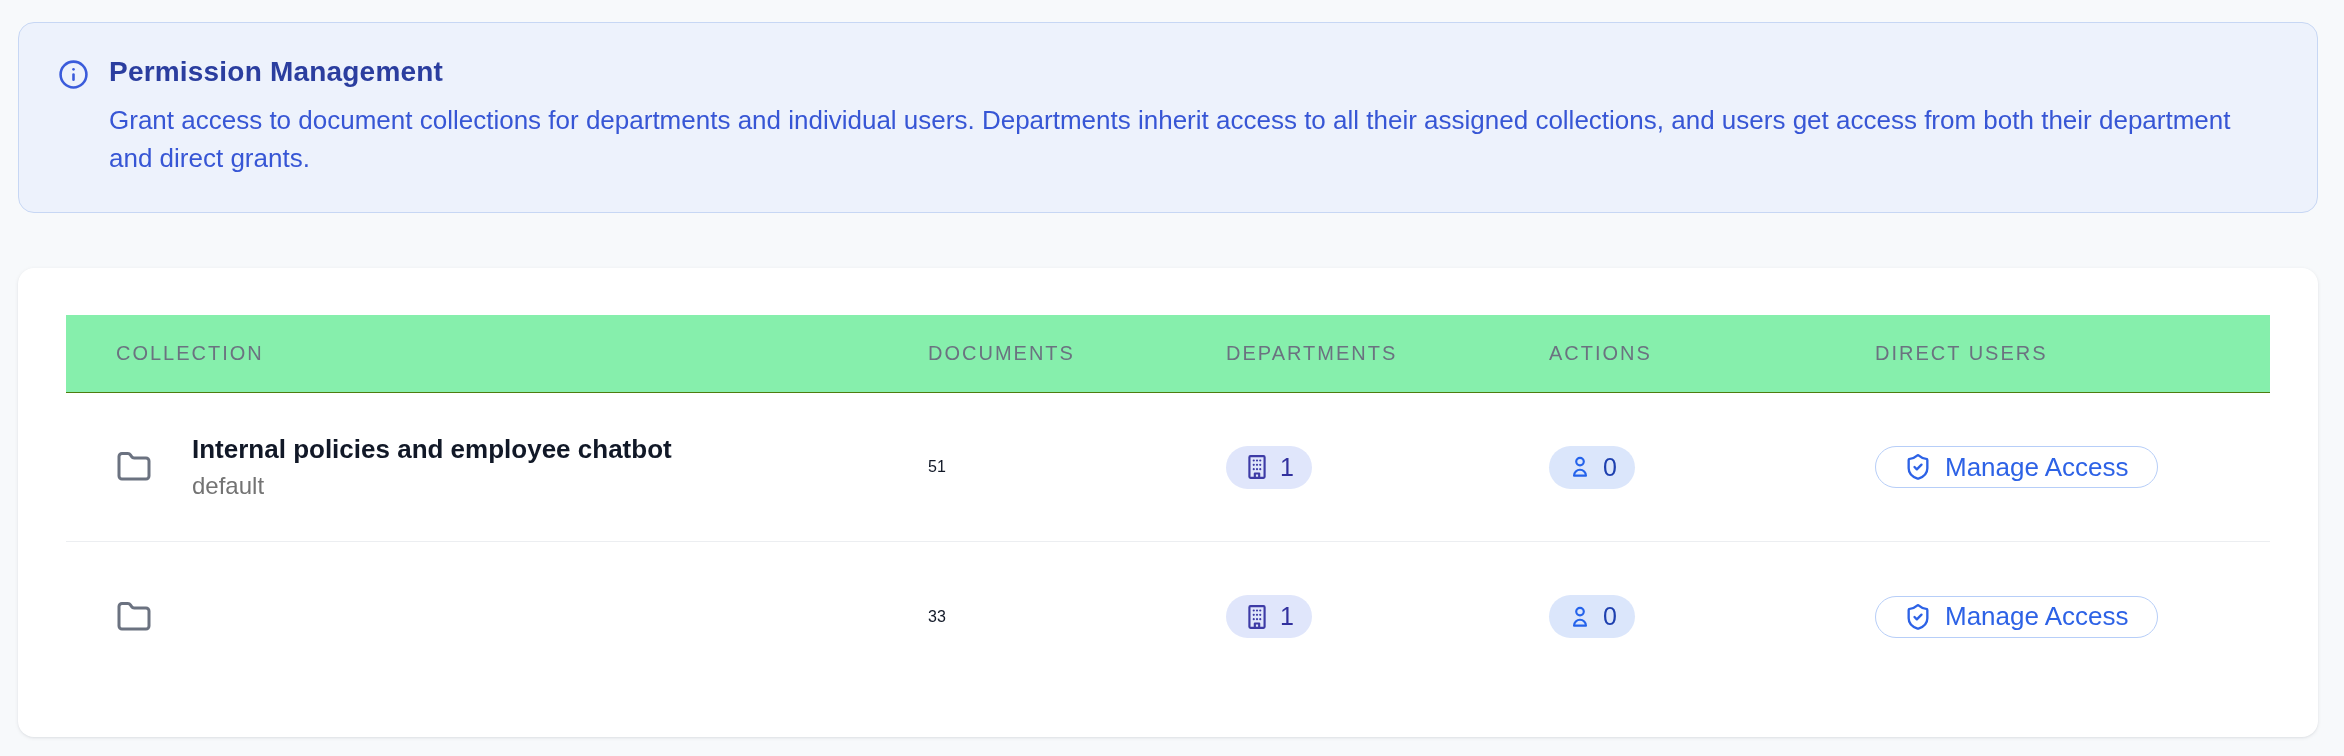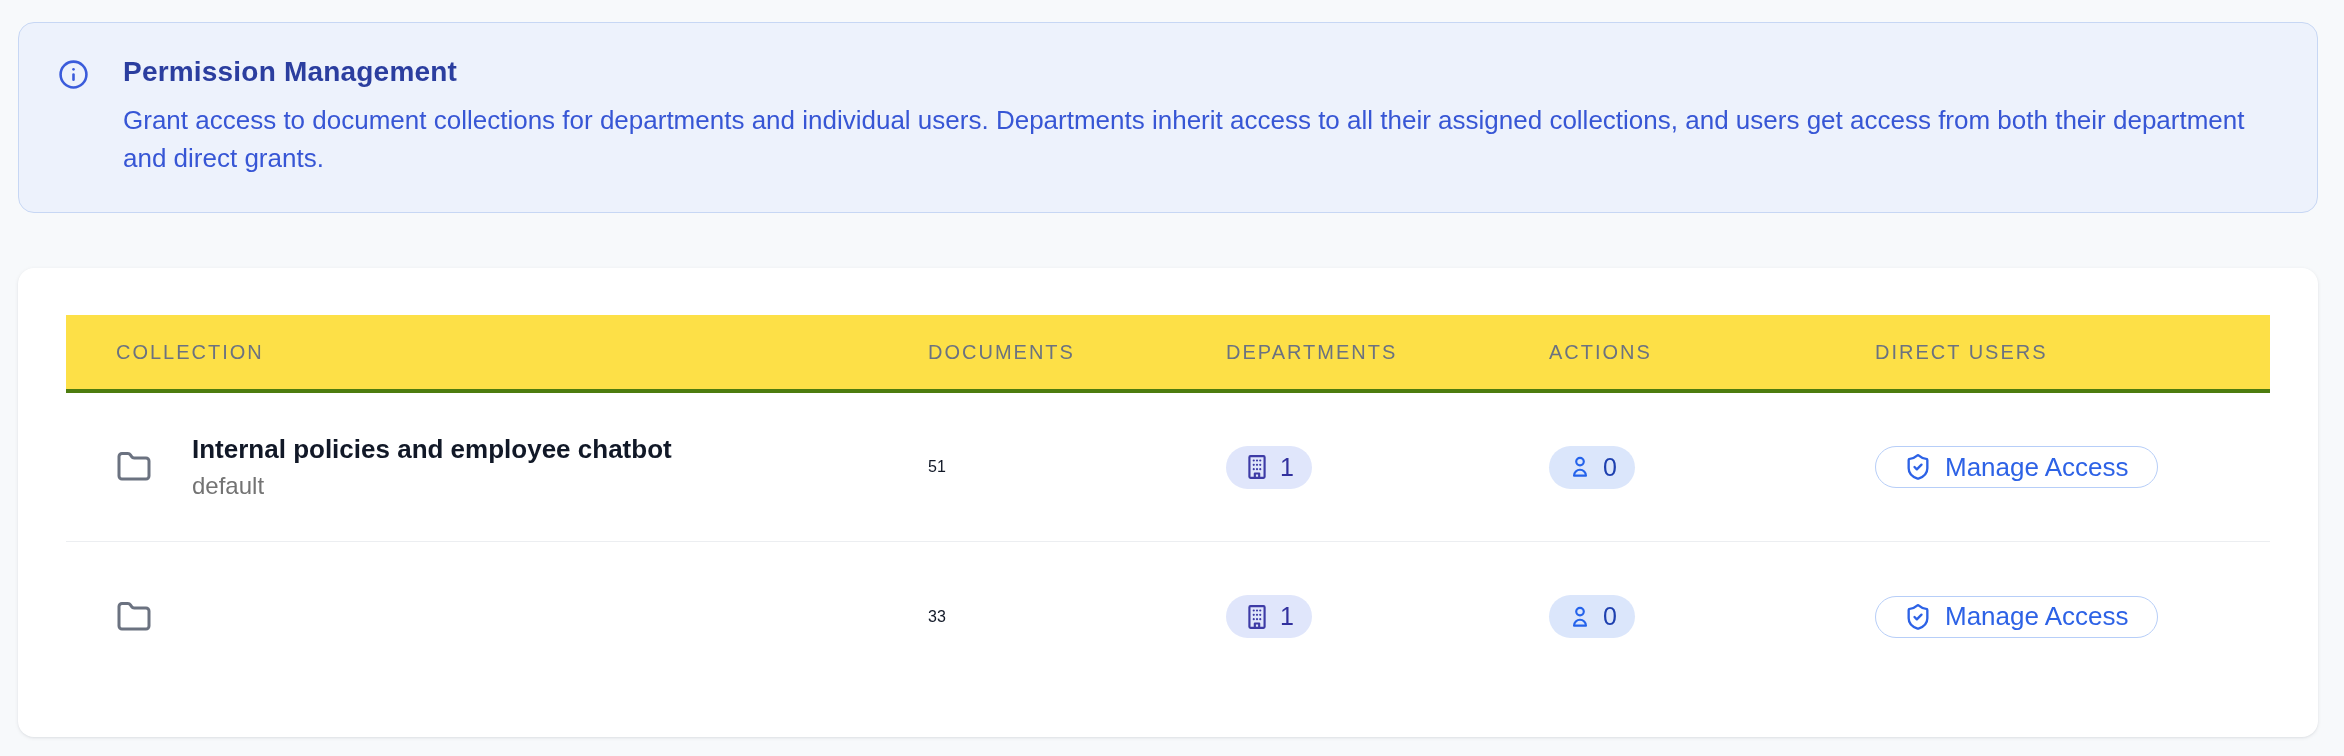--- a/index.html
+++ b/index.html
@@ -11,21 +11,21 @@
   }
   .page { padding: 22px 26px 14px 18px; }
 
   
   .banner {
     background: #edf2fc;
     border: 1.5px solid #c7d7f4;
     border-radius: 16px;
     padding: 33px 32px 35px 39px;
     display: flex;
-    gap: 34px;
+    gap: 20px;
   }
   .banner .info-ic { flex: 0 0 auto; margin-top: 3px; }
   .banner-title {
     font-size: 28px;
     font-weight: 600;
     color: #2b3e9f;
     letter-spacing: 0.2px;
   }
   .banner-desc {
     margin-top: 13px;
@@ -42,23 +42,23 @@
     border-radius: 16px;
     padding: 47px 48px 46px;
     box-shadow: 0 1px 2px rgba(16,24,40,.05), 0 1px 4px rgba(16,24,40,.07);
   }
   .grid {
     display: grid;
     grid-template-columns: 812px 298px 323px 326px 1fr;
     align-items: center;
   }
   .thead {
-    background: #fde047;
+    background: #86efac;
     height: 78px;
-    border-bottom: 4px solid #4d7c0f;
+    border-bottom: 1px solid #4d7c0f;
   }
   .th {
     padding-left: 50px;
     font-size: 20px;
     letter-spacing: 2px;
     color: #6b7280;
     font-weight: 400;
     text-transform: uppercase;
     white-space: nowrap;
   }

